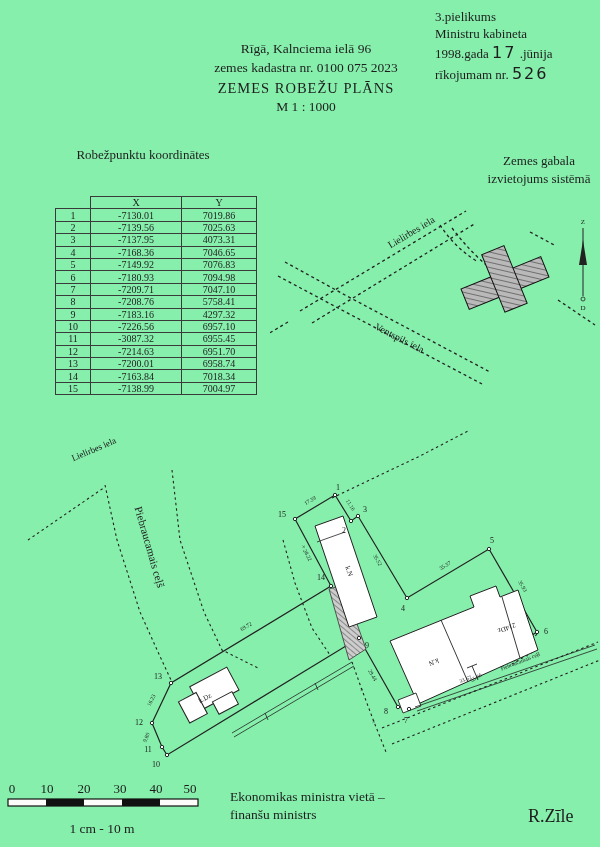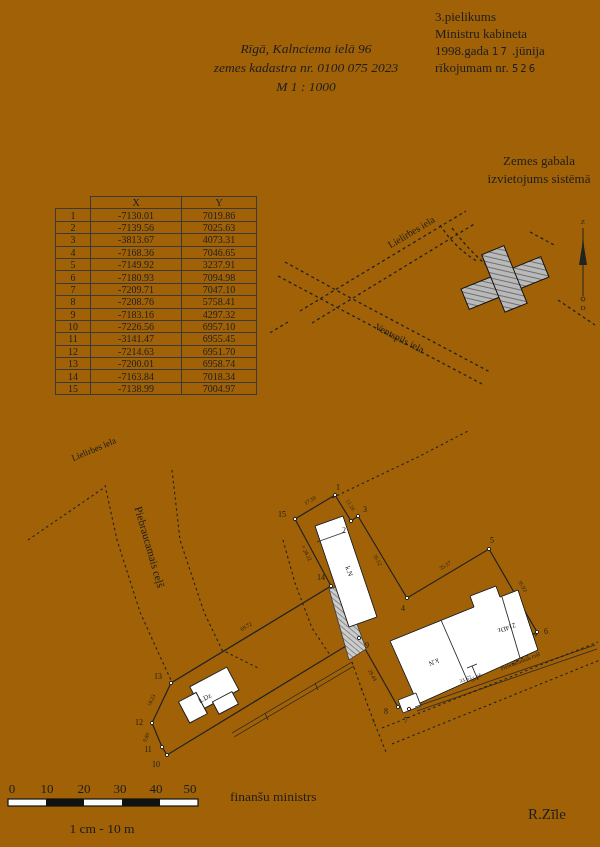--- a/index.html
+++ b/index.html
@@ -1,37 +1,37 @@
 <!DOCTYPE html>
 <html><head>
 <meta charset="utf-8">
 <style>
   html,body{margin:0;padding:0;background:#e8e8e6;}
-  .page{position:relative;width:600px;height:847px;margin:0 auto;background:#a16207;
+  .page{position:relative;width:600px;height:847px;margin:0 auto;background:#86efac;
         font-family:"Liberation Serif",serif;color:#1d1d1d;overflow:hidden;}
   .abs{position:absolute;}
   
   .corner{left:435px;top:8px;font-size:13px;line-height:1.32;}
-  .corner .filled{font-family:"DejaVu Sans",sans-serif;font-size:10px;letter-spacing:2px;}
+  .corner .filled{font-family:"DejaVu Sans",sans-serif;font-size:16px;letter-spacing:2px;}
   
-  .titleblock{left:150px;top:40px;width:312px;text-align:center;font-size:13.5px;line-height:1.4;font-style:italic;}
+  .titleblock{left:150px;top:40px;width:312px;text-align:center;font-size:13.5px;line-height:1.4;}
   .titleblock .caps{font-size:14.5px;letter-spacing:1px;}
   
   .coordhead{left:38px;top:146px;width:210px;text-align:center;font-size:13px;line-height:1.35;}
   table.coords{left:55px;top:196px;position:absolute;border-collapse:collapse;font-size:10px;}
   table.coords td,table.coords th{border:1px solid #3a3a3a;height:11.4px;padding:0 2px;
         text-align:center;font-weight:normal;}
   table.coords .cn{width:30px;} table.coords .cx{width:86px;} table.coords .cy{width:70px;}
   table.coords th.blank{border-top:1px solid transparent;border-left:1px solid transparent;}
   
   .lochead{left:463px;top:152px;width:152px;text-align:center;font-size:13px;line-height:1.35;}
   svg text{font-family:"Liberation Serif",serif;fill:#1b1b1b;}
   .ink{stroke:#222;fill:none;}
   .footer1{left:230px;top:788px;font-size:13.5px;line-height:1.35;}
-  .signname{left:528px;top:806px;font-size:15px;}
+  .signname{left:528px;top:806px;font-size:18px;}
 </style>
 </head>
 <body>
 
 <div class="page">
 
   <div class="abs corner">
     <div>3.pielikums</div>
     <div>Ministru kabineta</div>
     <div>
@@ -41,24 +41,26 @@
     </div>
     <div>
       <span>rīkojumam nr.</span>
       <span class="filled">526</span>
     </div>
   </div>
 
   <div class="abs titleblock">
     <div>Rīgā, Kalnciema ielā 96</div>
     <div>zemes kadastra nr. 0100 075 2023</div>
+    <div class="caps">ZEMES ROBEŽU PLĀNS</div>
     <div>M 1 : 1000</div>
   </div>
 
   <div class="abs coordhead">
+    <div>Robežpunktu koordinātes</div>
   </div>
 
   <table class="coords">
     <thead>
       <tr>
         <th class="cn blank"></th>
         <th class="cx">X</th>
         <th class="cy">Y</th>
       </tr>
     </thead>
@@ -68,32 +70,32 @@
           <td class="cx">-7130.01</td>
           <td class="cy">7019.86</td>
         </tr>
         <tr>
           <td class="cn">2</td>
           <td class="cx">-7139.56</td>
           <td class="cy">7025.63</td>
         </tr>
         <tr>
           <td class="cn">3</td>
-          <td class="cx">-3813.67</td>
+          <td class="cx">-7137.95</td>
           <td class="cy">4073.31</td>
         </tr>
         <tr>
           <td class="cn">4</td>
           <td class="cx">-7168.36</td>
           <td class="cy">7046.65</td>
         </tr>
         <tr>
           <td class="cn">5</td>
           <td class="cx">-7149.92</td>
-          <td class="cy">3237.91</td>
+          <td class="cy">7076.83</td>
         </tr>
         <tr>
           <td class="cn">6</td>
           <td class="cx">-7180.93</td>
           <td class="cy">7094.98</td>
         </tr>
         <tr>
           <td class="cn">7</td>
           <td class="cx">-7209.71</td>
           <td class="cy">7047.10</td>
@@ -108,21 +110,21 @@
           <td class="cx">-7183.16</td>
           <td class="cy">4297.32</td>
         </tr>
         <tr>
           <td class="cn">10</td>
           <td class="cx">-7226.56</td>
           <td class="cy">6957.10</td>
         </tr>
         <tr>
           <td class="cn">11</td>
-          <td class="cx">-3141.47</td>
+          <td class="cx">-3087.32</td>
           <td class="cy">6955.45</td>
         </tr>
         <tr>
           <td class="cn">12</td>
           <td class="cx">-7214.63</td>
           <td class="cy">6951.70</td>
         </tr>
         <tr>
           <td class="cn">13</td>
           <td class="cx">-7200.01</td>
@@ -307,17 +309,18 @@
         <text x="156" y="793">40</text>
         <text x="190" y="793">50</text>
       </g>
     <rect x="8" y="799" width="190" height="7" fill="#fcfcfa" stroke="#111" stroke-width="1.2"></rect>
     <rect x="46" y="799" width="38" height="7" fill="#111"></rect>
     <rect x="122" y="799" width="38" height="7" fill="#111"></rect>
     <text x="102" y="833" font-size="13.5" text-anchor="middle">1 cm - 10 m</text>
   </svg>
 
   <div class="abs footer1">
+    <div>Ekonomikas ministra vietā –</div>
     <div>finanšu ministrs</div>
   </div>
   <div class="abs signname">R.Zīle</div>
 
 </div>
 
 </body></html>

